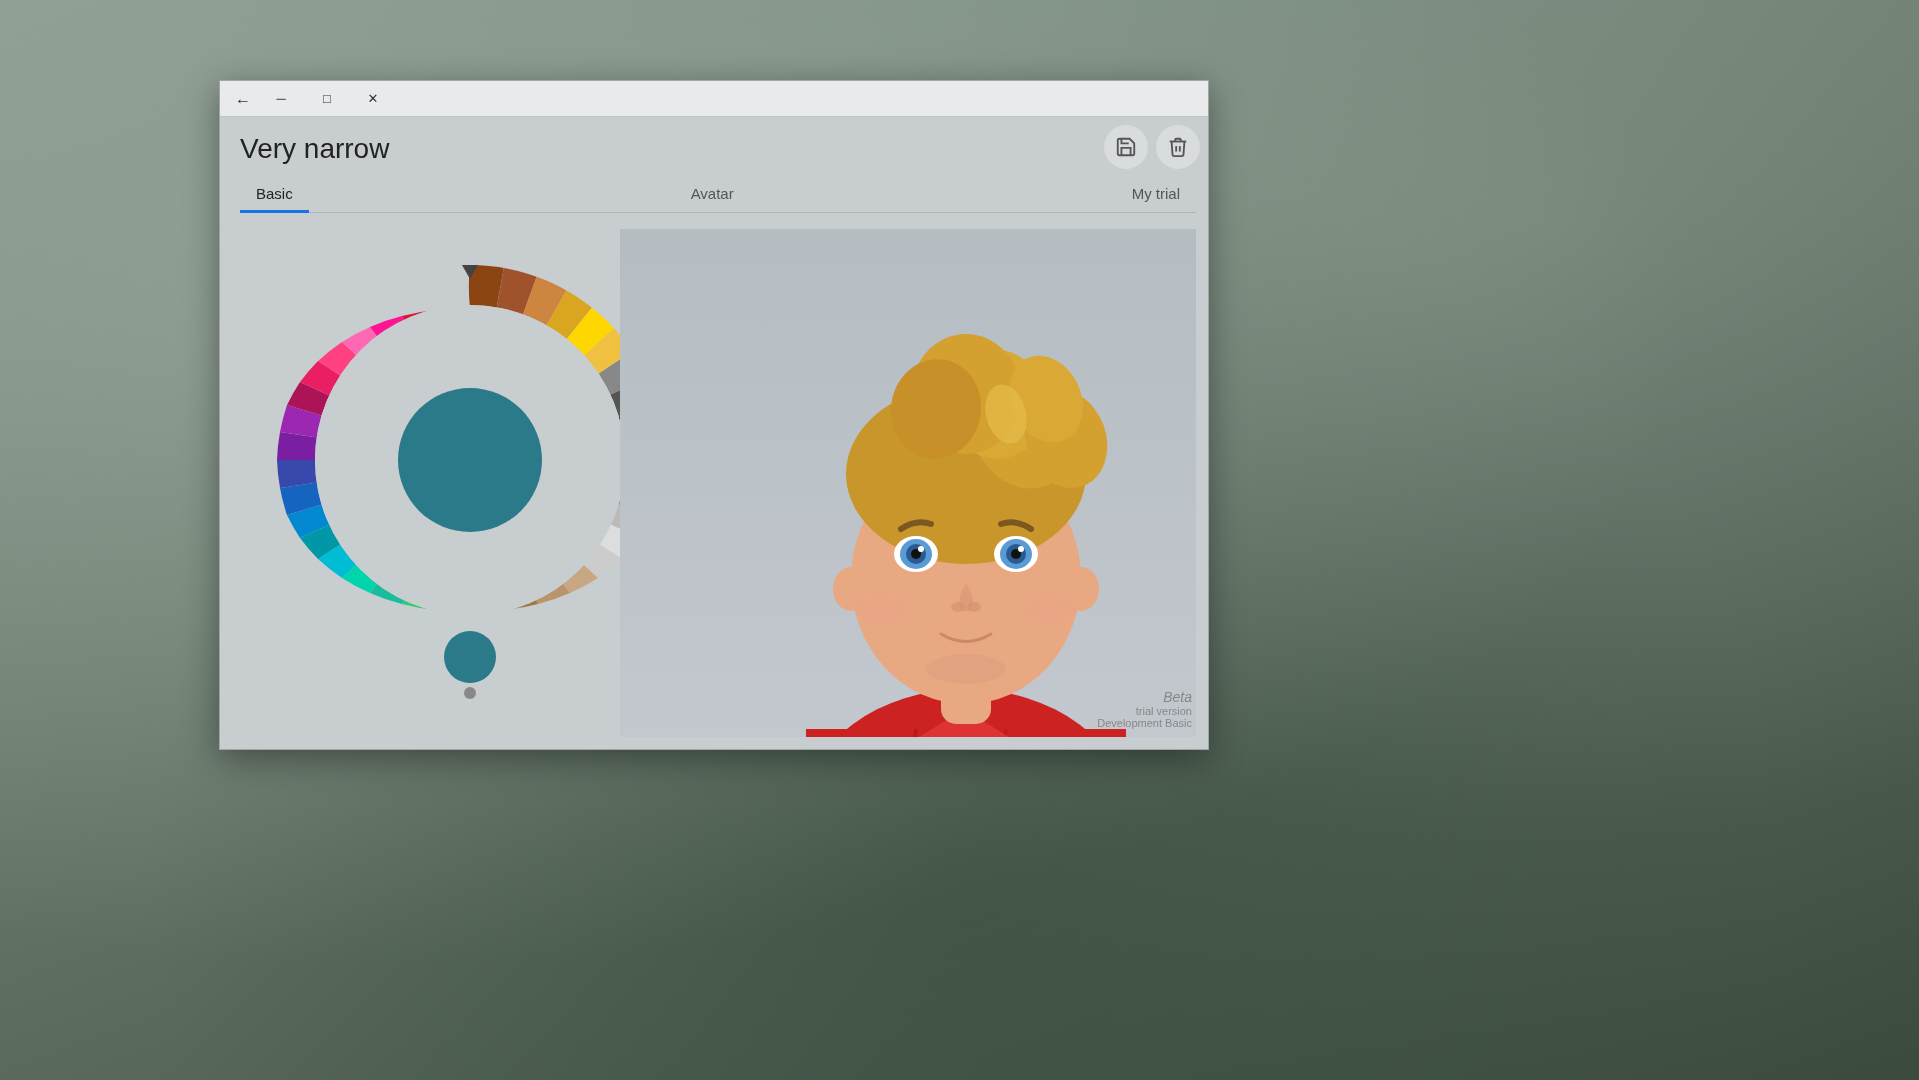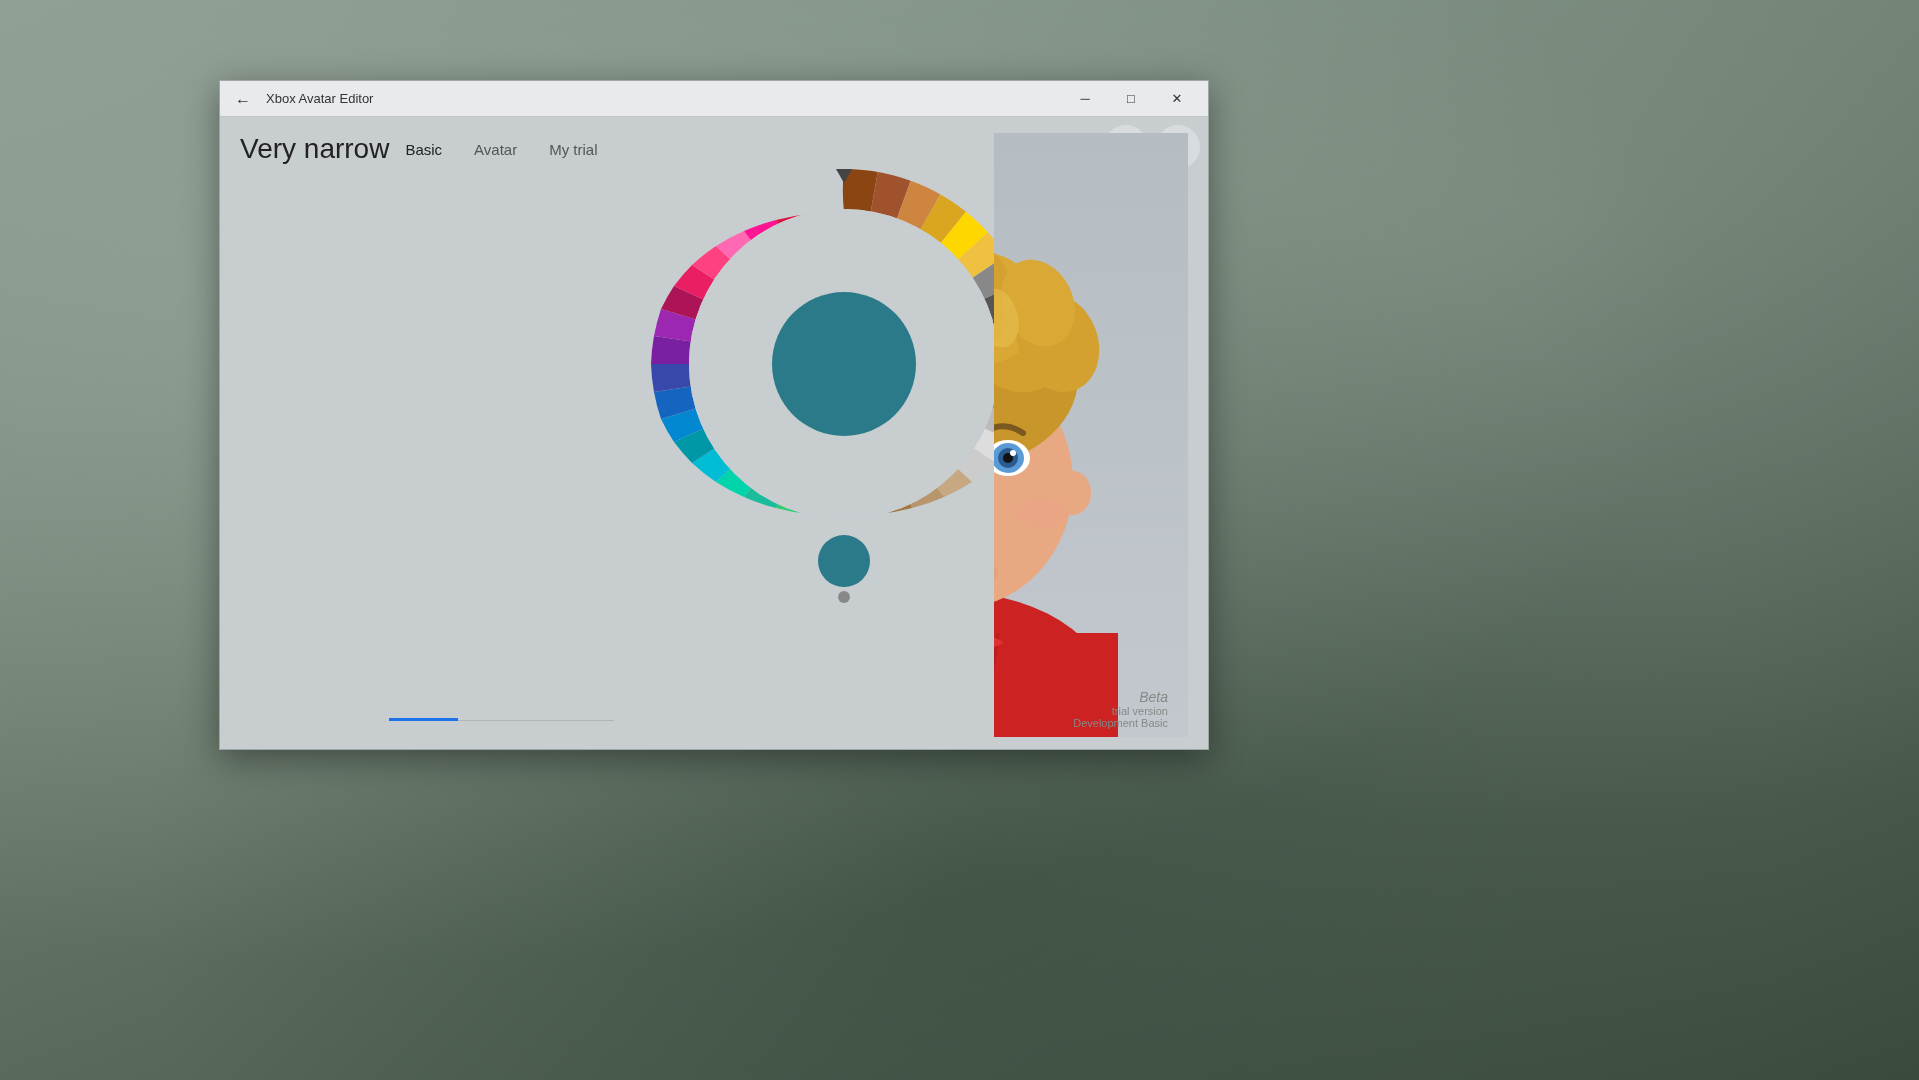--- a/index.html
+++ b/index.html
@@ -81,40 +81,41 @@
       justify-content: center;
       cursor: pointer;
       color: #333;
       font-size: 13px;
     }
 
     
     .content {
       flex: 1;
       display: flex;
-      flex-direction: row;
-      padding: 16px 20px 12px 20px;
+      flex-direction: column;
+      padding: 16px 12px 12px 20px;
       position: relative;
       overflow: hidden;
     }
 
     
     .page-title {
       font-size: 28px;
       font-weight: 300;
       color: #222;
       margin-bottom: 12px;
     }
 
     
     .tabs {
       display: flex;
       gap: 0;
       margin-bottom: 16px;
       border-bottom: 1px solid #b0b5b8;
+      justify-content: space-between;
     }
     .tab {
       padding: 8px 16px;
       font-size: 15px;
       cursor: pointer;
       color: #555;
       border-bottom: 3px solid transparent;
       margin-bottom: -1px;
     }
     .tab.active {
@@ -157,21 +158,21 @@
       align-items: center;
       justify-content: center;
       font-size: 18px;
       color: #555;
     }
 
     
     .watermark {
       position: absolute;
       bottom: 8px;
-      right: 20px;
+      right: 4px;
       text-align: right;
     }
     .watermark-beta {
       font-size: 14px;
       color: #888;
       font-style: italic;
     }
     .watermark-trial {
       font-size: 11px;
       color: #888;
@@ -200,21 +201,20 @@
 <body>
 
 <div class="bg"></div>
 
 <div class="window">
 
   <div class="titlebar">
     <div class="titlebar-back">
       <span>←</span>
     </div>
-    <span class="titlebar-title">Xbox Avatar Editor</span>
     <div class="titlebar-controls">
       <div class="titlebar-btn">
         <span>─</span>
       </div>
       <div class="titlebar-btn">
         <span>□</span>
       </div>
       <div class="titlebar-btn close">
         <span>✕</span>
       </div>

